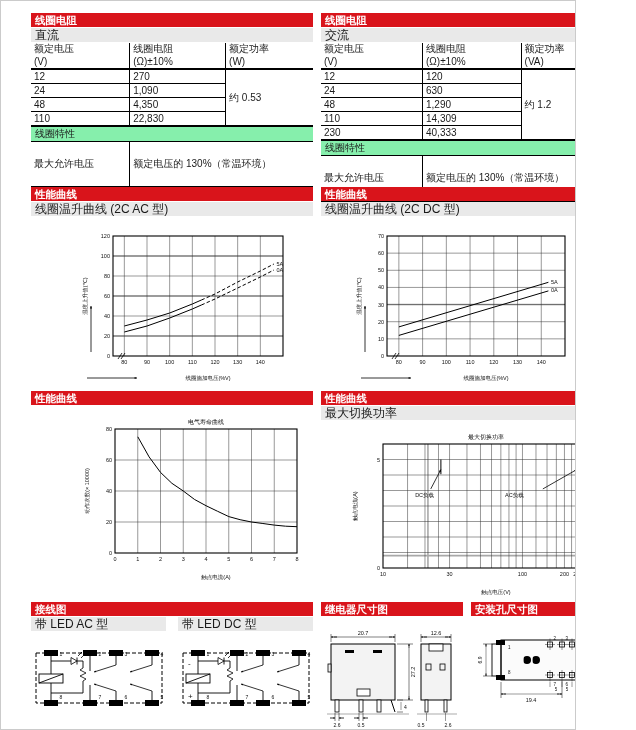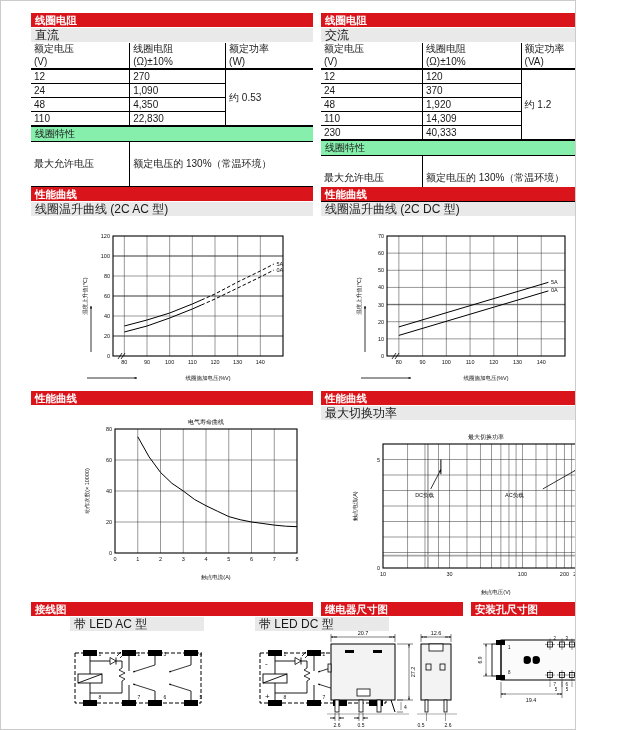--- a/index.html
+++ b/index.html
@@ -19,21 +19,21 @@
   tr.gray-row td{background:#86efac;padding:0 4px;height:14px;}
   tr.char-row td{height:14px;padding:15px 3px;border-top:1px solid #000;border-bottom:2px solid #000;}
   tr.char-row td:first-child{border-right:1px solid #000;}
   svg.chart{display:block;}
   svg text{font-family:"Liberation Sans","DejaVu Sans",sans-serif;}
   .chartwrap1{margin-left:42px;margin-top:10px;}
   .chartwrap2{margin-left:26px;margin-top:10px;}
   .chartwrap3{margin-left:40px;margin-top:8px;}
   .chartwrap4{margin-left:28px;margin-top:8px;}
   .wirecols{display:flex;gap:12px;}
-  .wirecol{flex:1;margin-left:39px;}
+  .wirecol{flex:1;}
   .wirecol svg{margin-top:10px;margin-left:2px;}
   .dimsvg{margin-top:6px;}
 </style>
 </head>
 <body>
 
 <div class="page">
 
   <div class="sec" style="left:30px;top:12px;width:282px;">
     <div class="redbar">线圈电阻</div>
@@ -117,25 +117,25 @@
       </tr>
         </thead>
       <tbody data-rows="coil_ac">
           <tr>
             <td>12</td>
             <td>120</td>
             <td rowspan="5" class="power-cell">约 1.2</td>
           </tr>
           <tr>
             <td>24</td>
-            <td>370</td>
+            <td>630</td>
           </tr>
           <tr>
             <td>48</td>
-            <td>1,920</td>
+            <td>1,290</td>
           </tr>
           <tr>
             <td>110</td>
             <td>14,309</td>
           </tr>
           <tr>
             <td>230</td>
             <td>40,333</td>
           </tr>
         </tbody>

